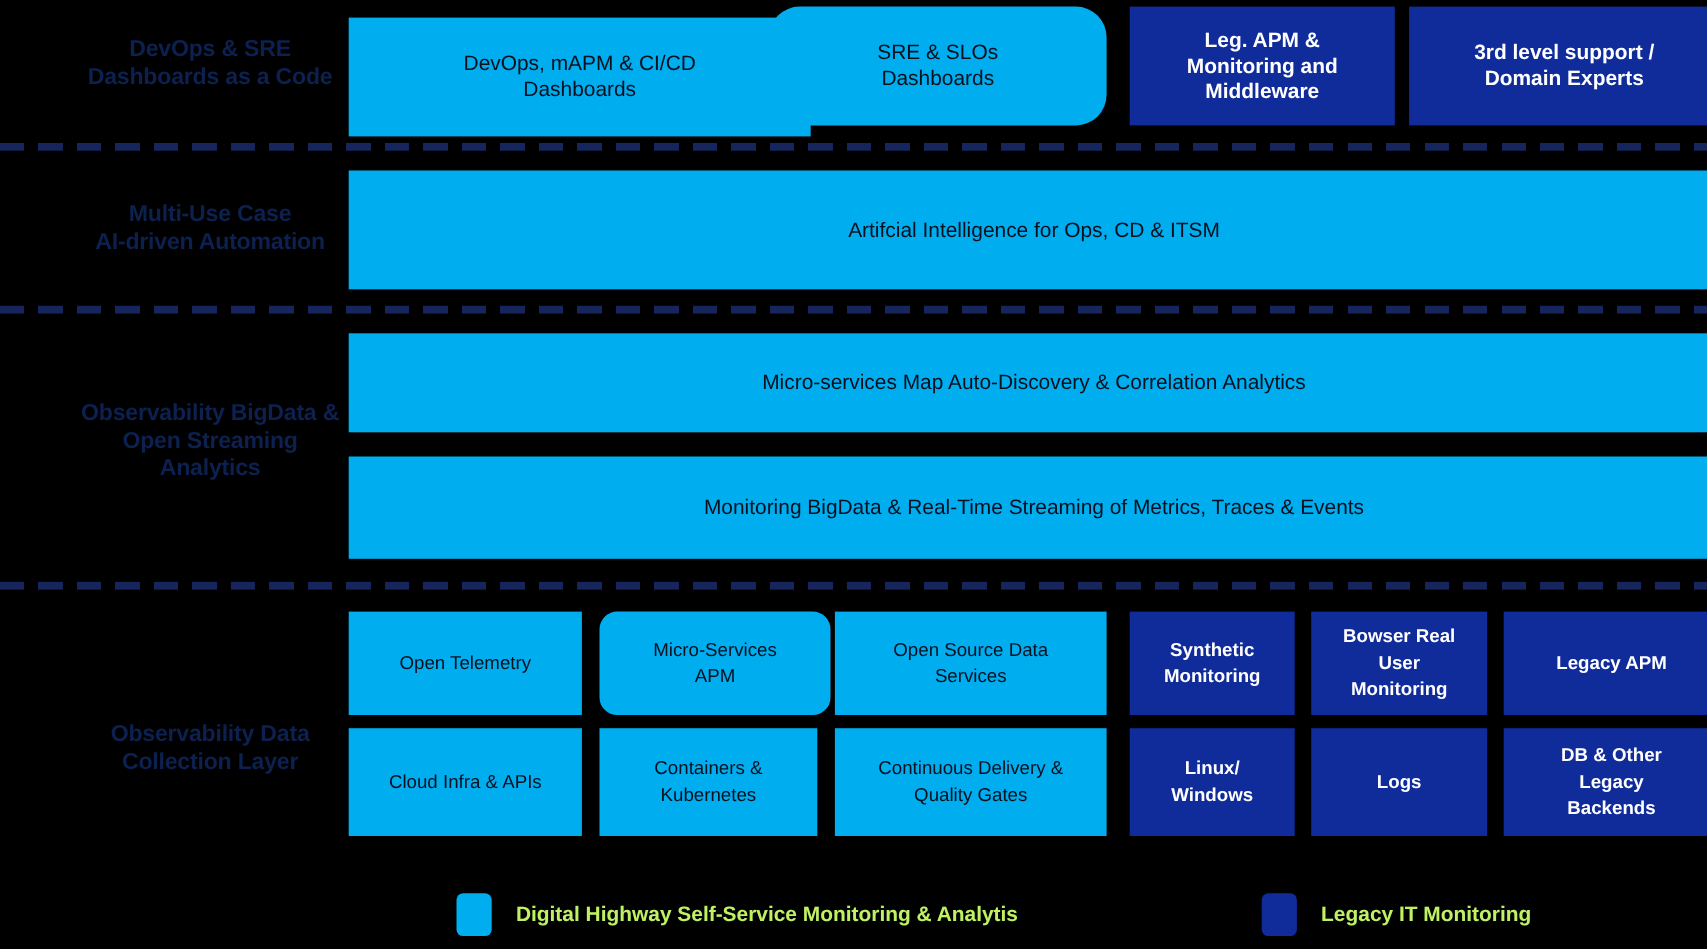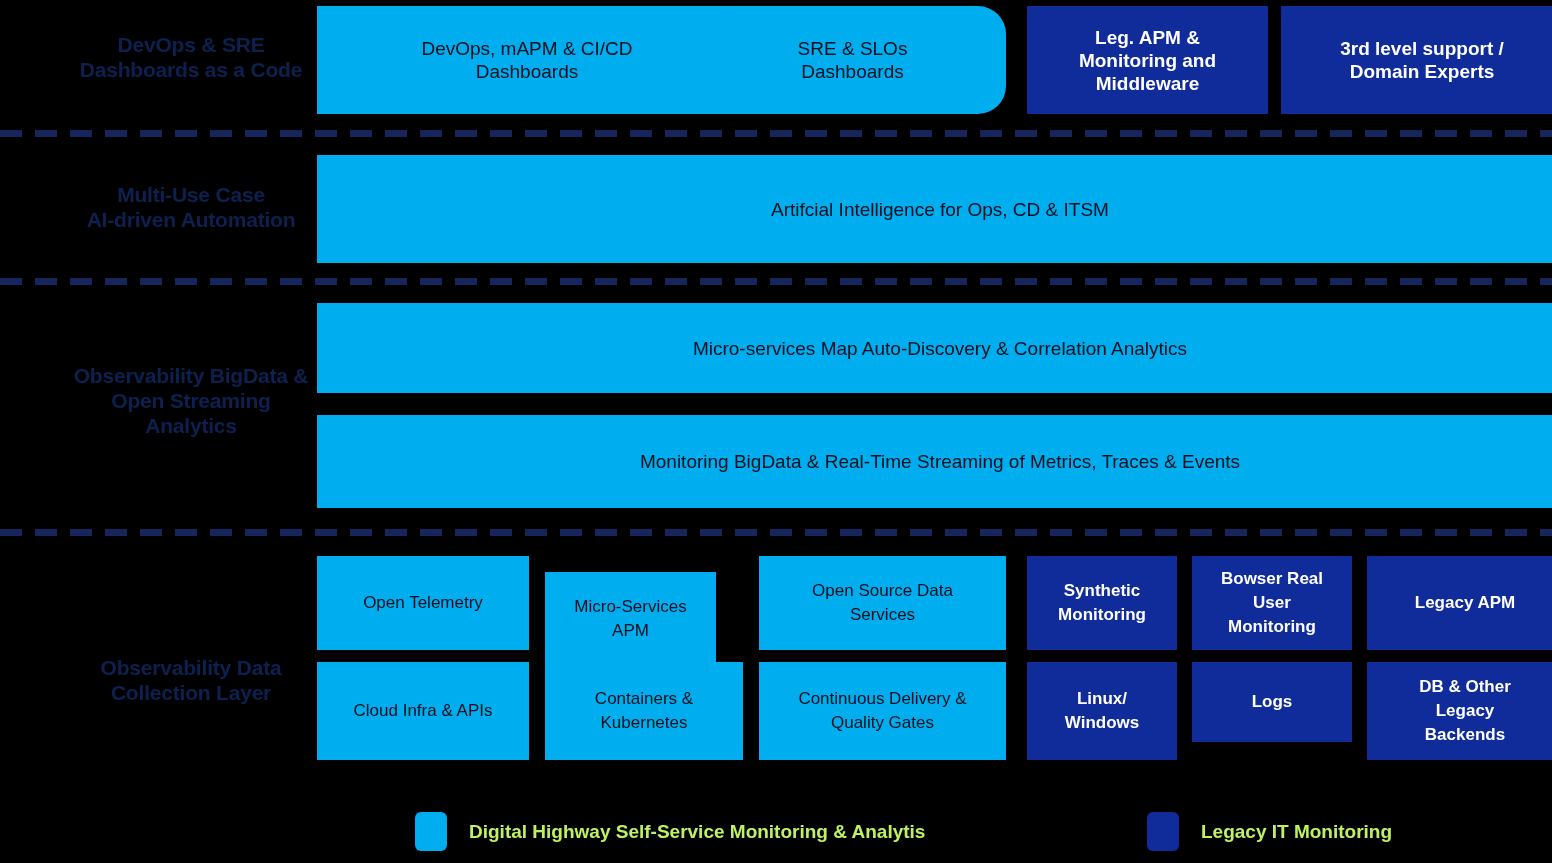--- a/index.html
+++ b/index.html
@@ -96,21 +96,21 @@
   }
 </style>
 </head>
 <body>
 
 <div id="stage">
 
   <div class="row-label" style="top:32px;">DevOps &amp; SRE
 Dashboards as a Code</div>
 
-  <div class="box cyan f-top" style="left:317px; top:6px; width:420px; height:108px;">DevOps, mAPM &amp; CI/CD
+  <div class="box cyan f-top" style="left:317px; top:16px; width:420px; height:108px;">DevOps, mAPM &amp; CI/CD
 Dashboards</div>
 
   <div class="box cyan f-top" style="left:699px; top:6px; width:307px; height:108px;border-radius:28px;">SRE &amp; SLOs
 Dashboards</div>
 
   <div class="box navy f-top" style="left:1027px; top:6px; width:241px; height:108px;">Leg. APM &amp;
 Monitoring and
 Middleware</div>
 
   <div class="box navy f-top" style="left:1281px; top:6px; width:282px; height:108px;">3rd level support /
@@ -133,21 +133,21 @@
 
   <div class="box cyan f-wide" style="left:317px; top:415px; width:1246px; height:93px;">Monitoring BigData &amp; Real-Time Streaming of Metrics, Traces &amp; Events</div>
 
   <div class="divider" style="top:529px;"></div>
 
   <div class="row-label" style="top:627px;margin-top:28px;">Observability Data
 Collection Layer</div>
 
   <div class="box cyan f-small" style="left:317px; top:556px; width:212px; height:94px;">Open Telemetry</div>
 
-  <div class="box cyan f-small" style="left:545px; top:572px; width:171px; height:94px;">Micro-Services
+  <div class="box cyan f-small" style="left:545px; top:556px; width:210px; height:94px;border-radius:16px;">Micro-Services
 APM</div>
 
   <div class="box cyan f-small" style="left:759px; top:556px; width:247px; height:94px;">Open Source Data
 Services</div>
 
   <div class="box navy f-small" style="left:1027px; top:556px; width:150px; height:94px;">Synthetic
 Monitoring</div>
 
   <div class="box navy f-small" style="left:1192px; top:556px; width:160px; height:94px;">Bowser Real
 User
@@ -159,21 +159,21 @@
 
   <div class="box cyan f-small" style="left:545px; top:662px; width:198px; height:98px;">Containers &amp;
 Kubernetes</div>
 
   <div class="box navy f-small" style="left:1027px; top:662px; width:150px; height:98px;">Linux/
 Windows</div>
 
   <div class="box cyan f-small" style="left:759px; top:662px; width:247px; height:98px;">Continuous Delivery &amp;
 Quality Gates</div>
 
-  <div class="box navy f-small" style="left:1192px; top:662px; width:160px; height:80px;">Logs</div>
+  <div class="box navy f-small" style="left:1192px; top:662px; width:160px; height:98px;">Logs</div>
 
   <div class="box navy f-small" style="left:1367px; top:662px; width:196px; height:98px;">DB &amp; Other
 Legacy
 Backends</div>
 
   <div class="legend-item" style="left:415px; top:812px;">
     <div class="swatch cyan"></div>
     <div class="legend-text">Digital Highway Self-Service Monitoring &amp; Analytis</div>
   </div>
 

